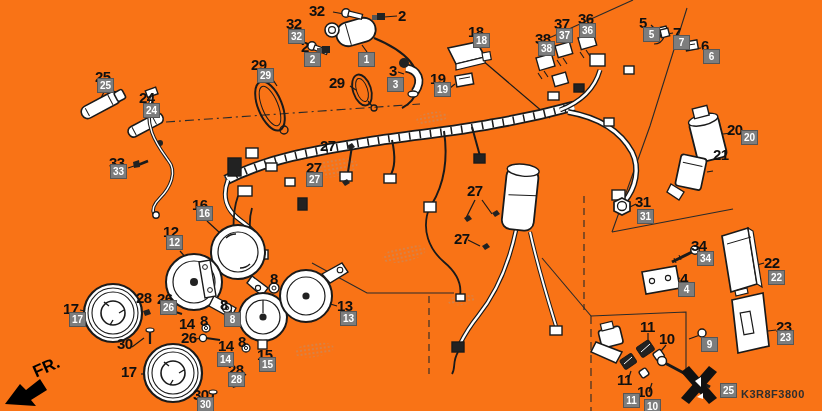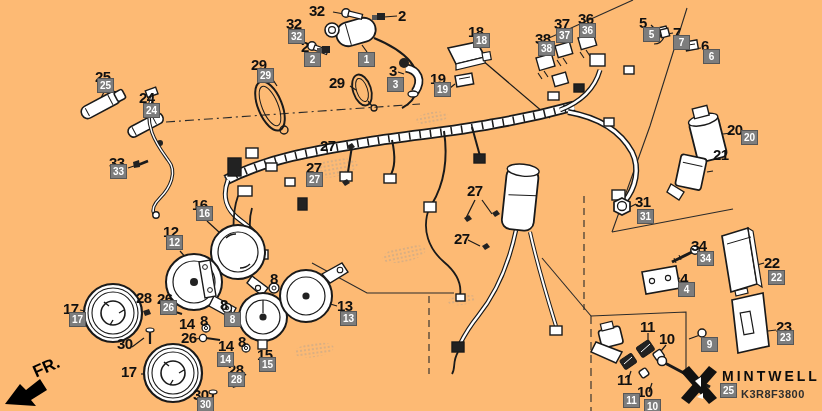--- a/index.html
+++ b/index.html
@@ -1,16 +1,16 @@
 <!DOCTYPE html>
 <html style="--badge-bg: #7d7d7d; --badge-border: #565656; --badge-fg: #ffffff;"><head>
 <meta charset="utf-8">
 <style>
   html,body{margin:0;padding:0;background:#fff;}
-  .stage{position:relative;width:822px;height:411px;background:#fdba74;overflow:hidden;
+  .stage{position:relative;width:822px;height:411px;background:#f97316;overflow:hidden;
          font-family:"Liberation Sans",sans-serif;}
   .art{position:absolute;left:0;top:0;z-index:1;}
   .callout{position:absolute;z-index:4;color:#101010;font-size:15px;font-weight:bold;
            line-height:14px;letter-spacing:-0.5px;white-space:nowrap;}
   .badge{position:absolute;z-index:6;width:17px;height:15px;box-sizing:border-box;
          background:var(--badge-bg,#7d7d7d);border:1px solid var(--badge-border,#565656);
          color:var(--badge-fg,#fff);font-size:10px;font-weight:bold;line-height:13px;
          text-align:center;cursor:pointer;}
   .watermark-brand{position:absolute;left:722px;top:368px;z-index:3;font-size:14px;
          font-weight:bold;letter-spacing:3px;color:#0c0c0c;white-space:nowrap;}
@@ -521,18 +521,17 @@
       <div class="badge" style="left: 217px; top: 352px;">14</div>
       <div class="badge" style="left: 259px; top: 357px;">15</div>
       <div class="badge" style="left: 228px; top: 372px;">28</div>
       <div class="badge" style="left: 197px; top: 397px;">30</div>
       <div class="badge" style="left: 340px; top: 311px;">13</div>
       <div class="badge" style="left: 623px; top: 393px;">11</div>
       <div class="badge" style="left: 644px; top: 399px;">10</div>
       <div class="badge" style="left: 720px; top: 383px;">25</div>
     </div>
 
-  <div class="watermark-brand">MINTWELL</div>
   <div class="watermark-code">K3R8F3800</div>
 
   <div class="fr-label">FR.</div>
 
 </div>
 
 </body></html>

